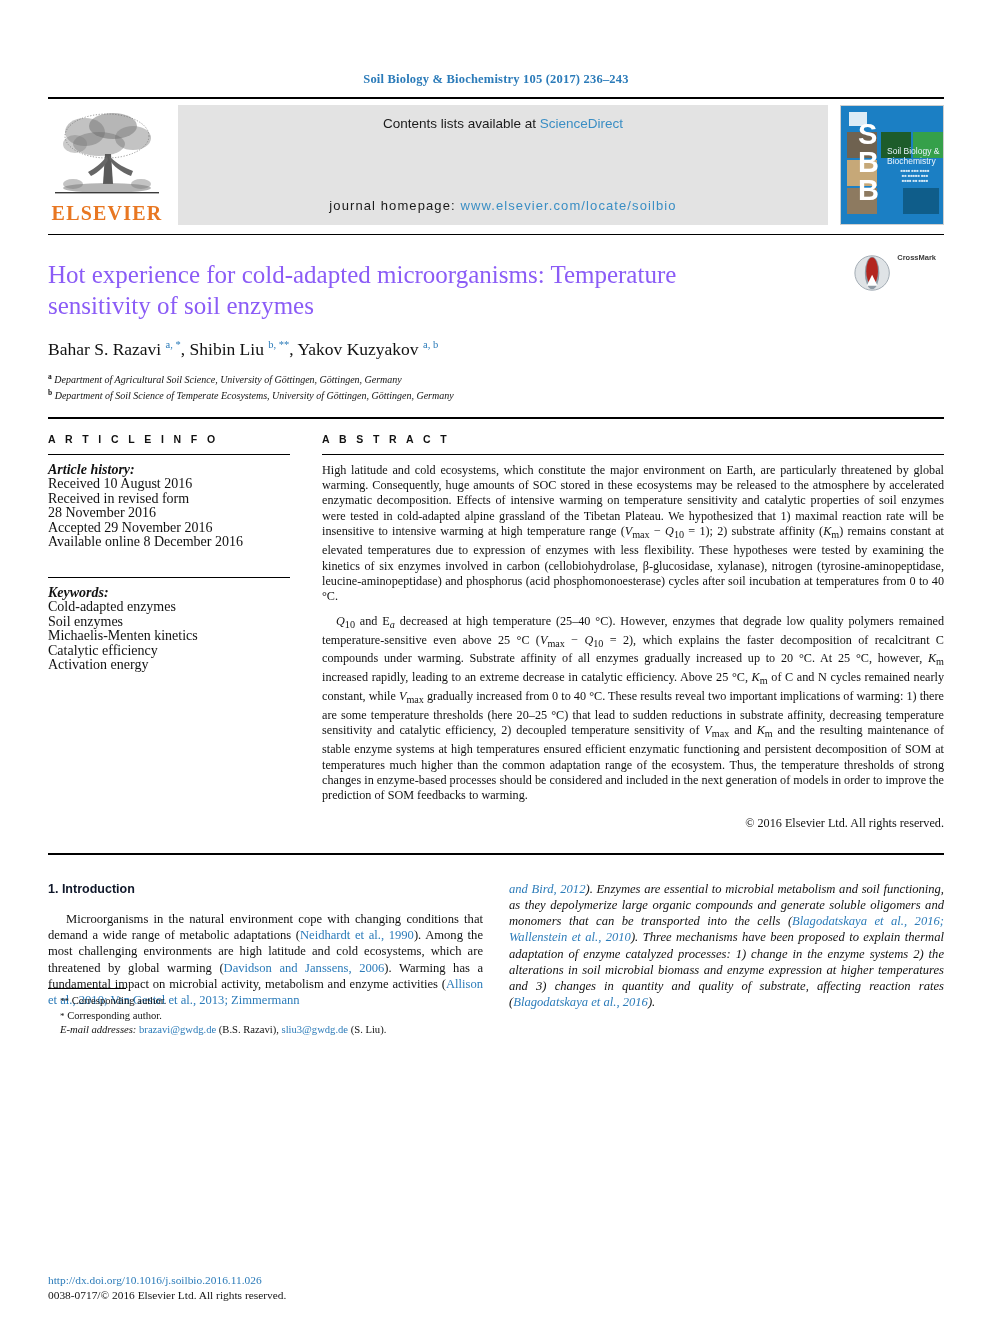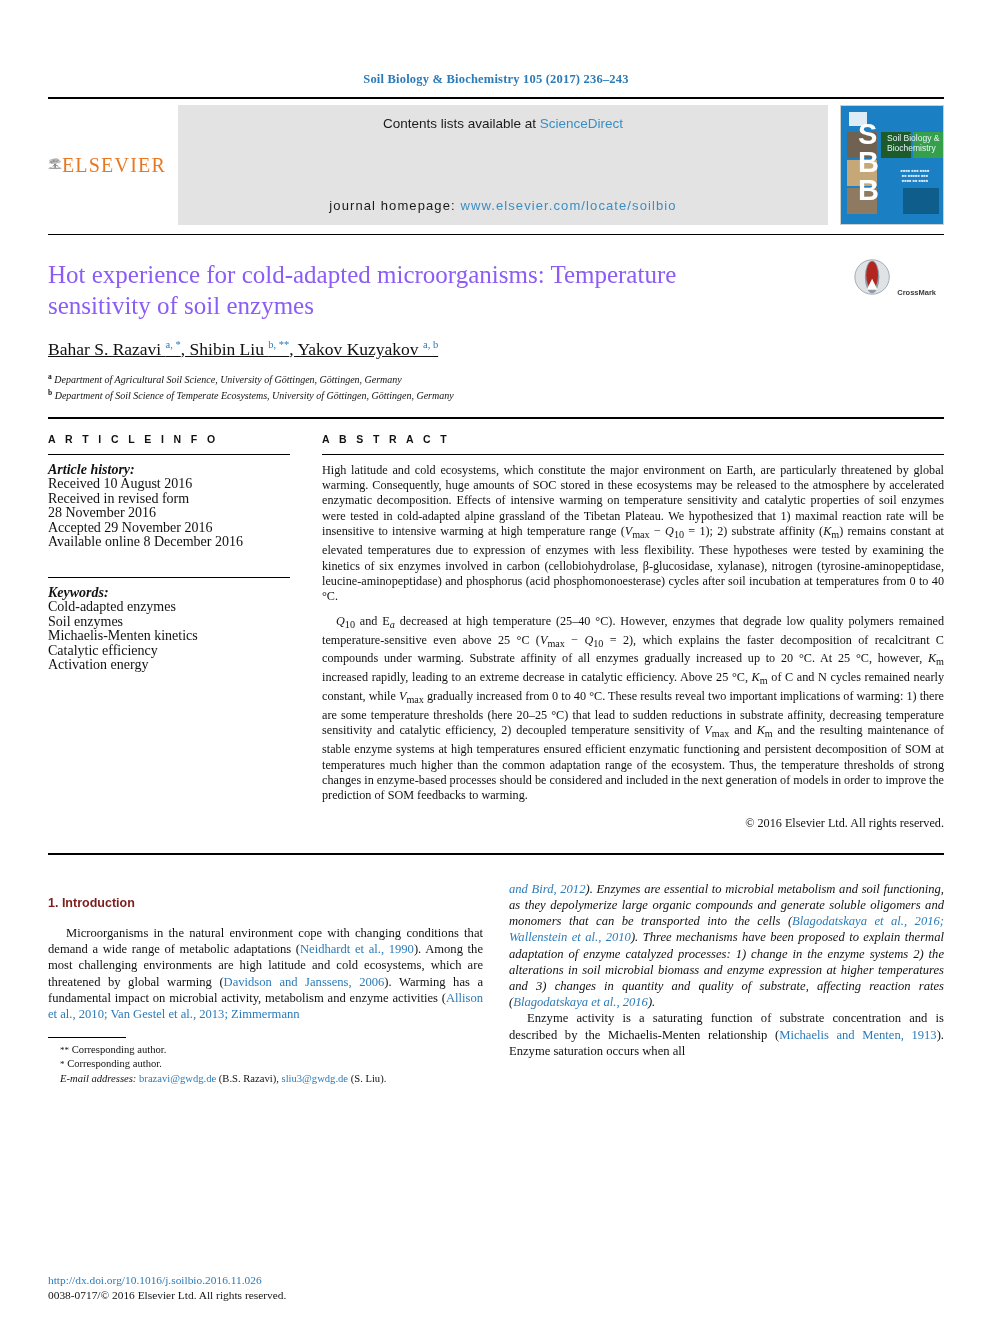--- a/index.html
+++ b/index.html
@@ -43,25 +43,26 @@
   .masthead {
     display: flex;
     align-items: stretch;
     height: 120px;
     margin-top: 6px;
   }
   .elsevier-logo {
     width: 118px;
     flex: 0 0 118px;
     display: flex;
-    flex-direction: row;
+    flex-direction: column;
     justify-content: flex-end;
     align-items: center;
     padding-bottom: 2px;
     box-sizing: border-box;
+    font-weight: bold;
   }
   .tree-svg { display:block; }
   .elsevier-word {
     font-family: "Liberation Serif", serif;
     color: #e87722;
     font-size: 20px;
     letter-spacing: 1.2px;
     line-height: 1;
     margin-top: 1px;
   }
@@ -114,21 +115,21 @@
     font-family: "Liberation Sans", sans-serif;
     font-weight: bold;
     font-size: 29px;
     color: #ffffff;
     line-height: 28px;
     letter-spacing: 0;
   }
   .cover-title {
     position: absolute;
     left: 46px;
-    top: 27px;
+    top: 40px;
     font-family: "Liberation Sans", sans-serif;
     font-size: 8.5px;
     color: #eaf4fb;
     line-height: 10px;
   }
   .cover-elsevier-mark {
     position: absolute;
     left: 8px;
     top: 6px;
     width: 18px;
@@ -171,35 +172,34 @@
     margin: 0;
     font-weight: normal;
   }
   .crossmark {
     position: absolute;
     right: 8px;
     top: 18px;
     width: 82px;
     height: 44px;
     display: flex;
-    align-items: flex-end;
+    align-items: flex-start;
     gap: 7px;
   }
   .crossmark-label {
     font-family: "Liberation Sans", sans-serif;
     font-size: 7.5px;
     font-weight: bold;
     color: #3b3b3b;
   }
   .authors {
     font-family: "Liberation Serif", serif;
     font-size: 17.5px;
     margin-top: 18px;
     color: #111;
-    text-decoration: underline;
   }
   .authors sup { color: #2b7bb9; font-size: 10.5px; }
   .affiliations {
     margin-top: 10px;
     font-family: "Liberation Serif", serif;
     font-style: italic;
     font-size: 10px;
     line-height: 13px;
     color: #111;
   }
@@ -281,22 +281,22 @@
     line-height: 16.2px;
     text-align: justify;
     color: #111;
     position: relative;
   }
   .bcol.right { margin-left: 26px; }
   .section-title {
     font-family: "Liberation Sans", sans-serif;
     font-weight: bold;
     font-size: 12.5px;
-    margin: 14px 0 14px 0;
-    color: #7f1d1d;
+    margin: 0 0 14px 0;
+    color: #0f172a;
   }
   .bcol p { margin: 0; text-indent: 18px; }
   .bcol p.noind { text-indent: 0; font-style: italic; }
   a, .link {
     color: #2b7bb9;
     text-decoration: none;
   }
 
   
   .footnotes {
@@ -463,21 +463,20 @@
       <div class="footnotes">
         <div class="fn-rule"></div>
         <div class="fn-line"><span class="mark">**</span> Corresponding author.</div>
         <div class="fn-line"><span class="mark">*</span> Corresponding author.</div>
         <div class="fn-line"><i>E-mail addresses:</i> <span class="link">brazavi@gwdg.de</span> (B.S. Razavi), <span class="link">sliu3@gwdg.de</span> (S. Liu).</div>
       </div>
     </div>
 
     <div class="bcol right">
       <p class="noind"><span class="link">and Bird, 2012</span>). Enzymes are essential to microbial metabolism and soil functioning, as they depolymerize large organic compounds and generate soluble oligomers and monomers that can be transported into the cells (<span class="link">Blagodatskaya et al., 2016; Wallenstein et al., 2010</span>). Three mechanisms have been proposed to explain thermal adaptation of enzyme catalyzed processes: 1) change in the enzyme systems 2) the alterations in soil microbial biomass and enzyme expression at higher temperatures and 3) changes in quantity and quality of substrate, affecting reaction rates (<span class="link">Blagodatskaya et al., 2016</span>).</p>
-      <p>Enzyme activity is a saturating function of substrate concentration and is described by the Michaelis-Menten relationship (<span class="link">Michaelis and Menten, 1913</span>). Enzyme saturation occurs when all</p>
     </div>
   </div>
 
   <div class="doi-block">
     <div class="doi">http://dx.doi.org/10.1016/j.soilbio.2016.11.026</div>
     <div class="issn">0038-0717/© 2016 Elsevier Ltd. All rights reserved.</div>
   </div>
 
 </div>
 

